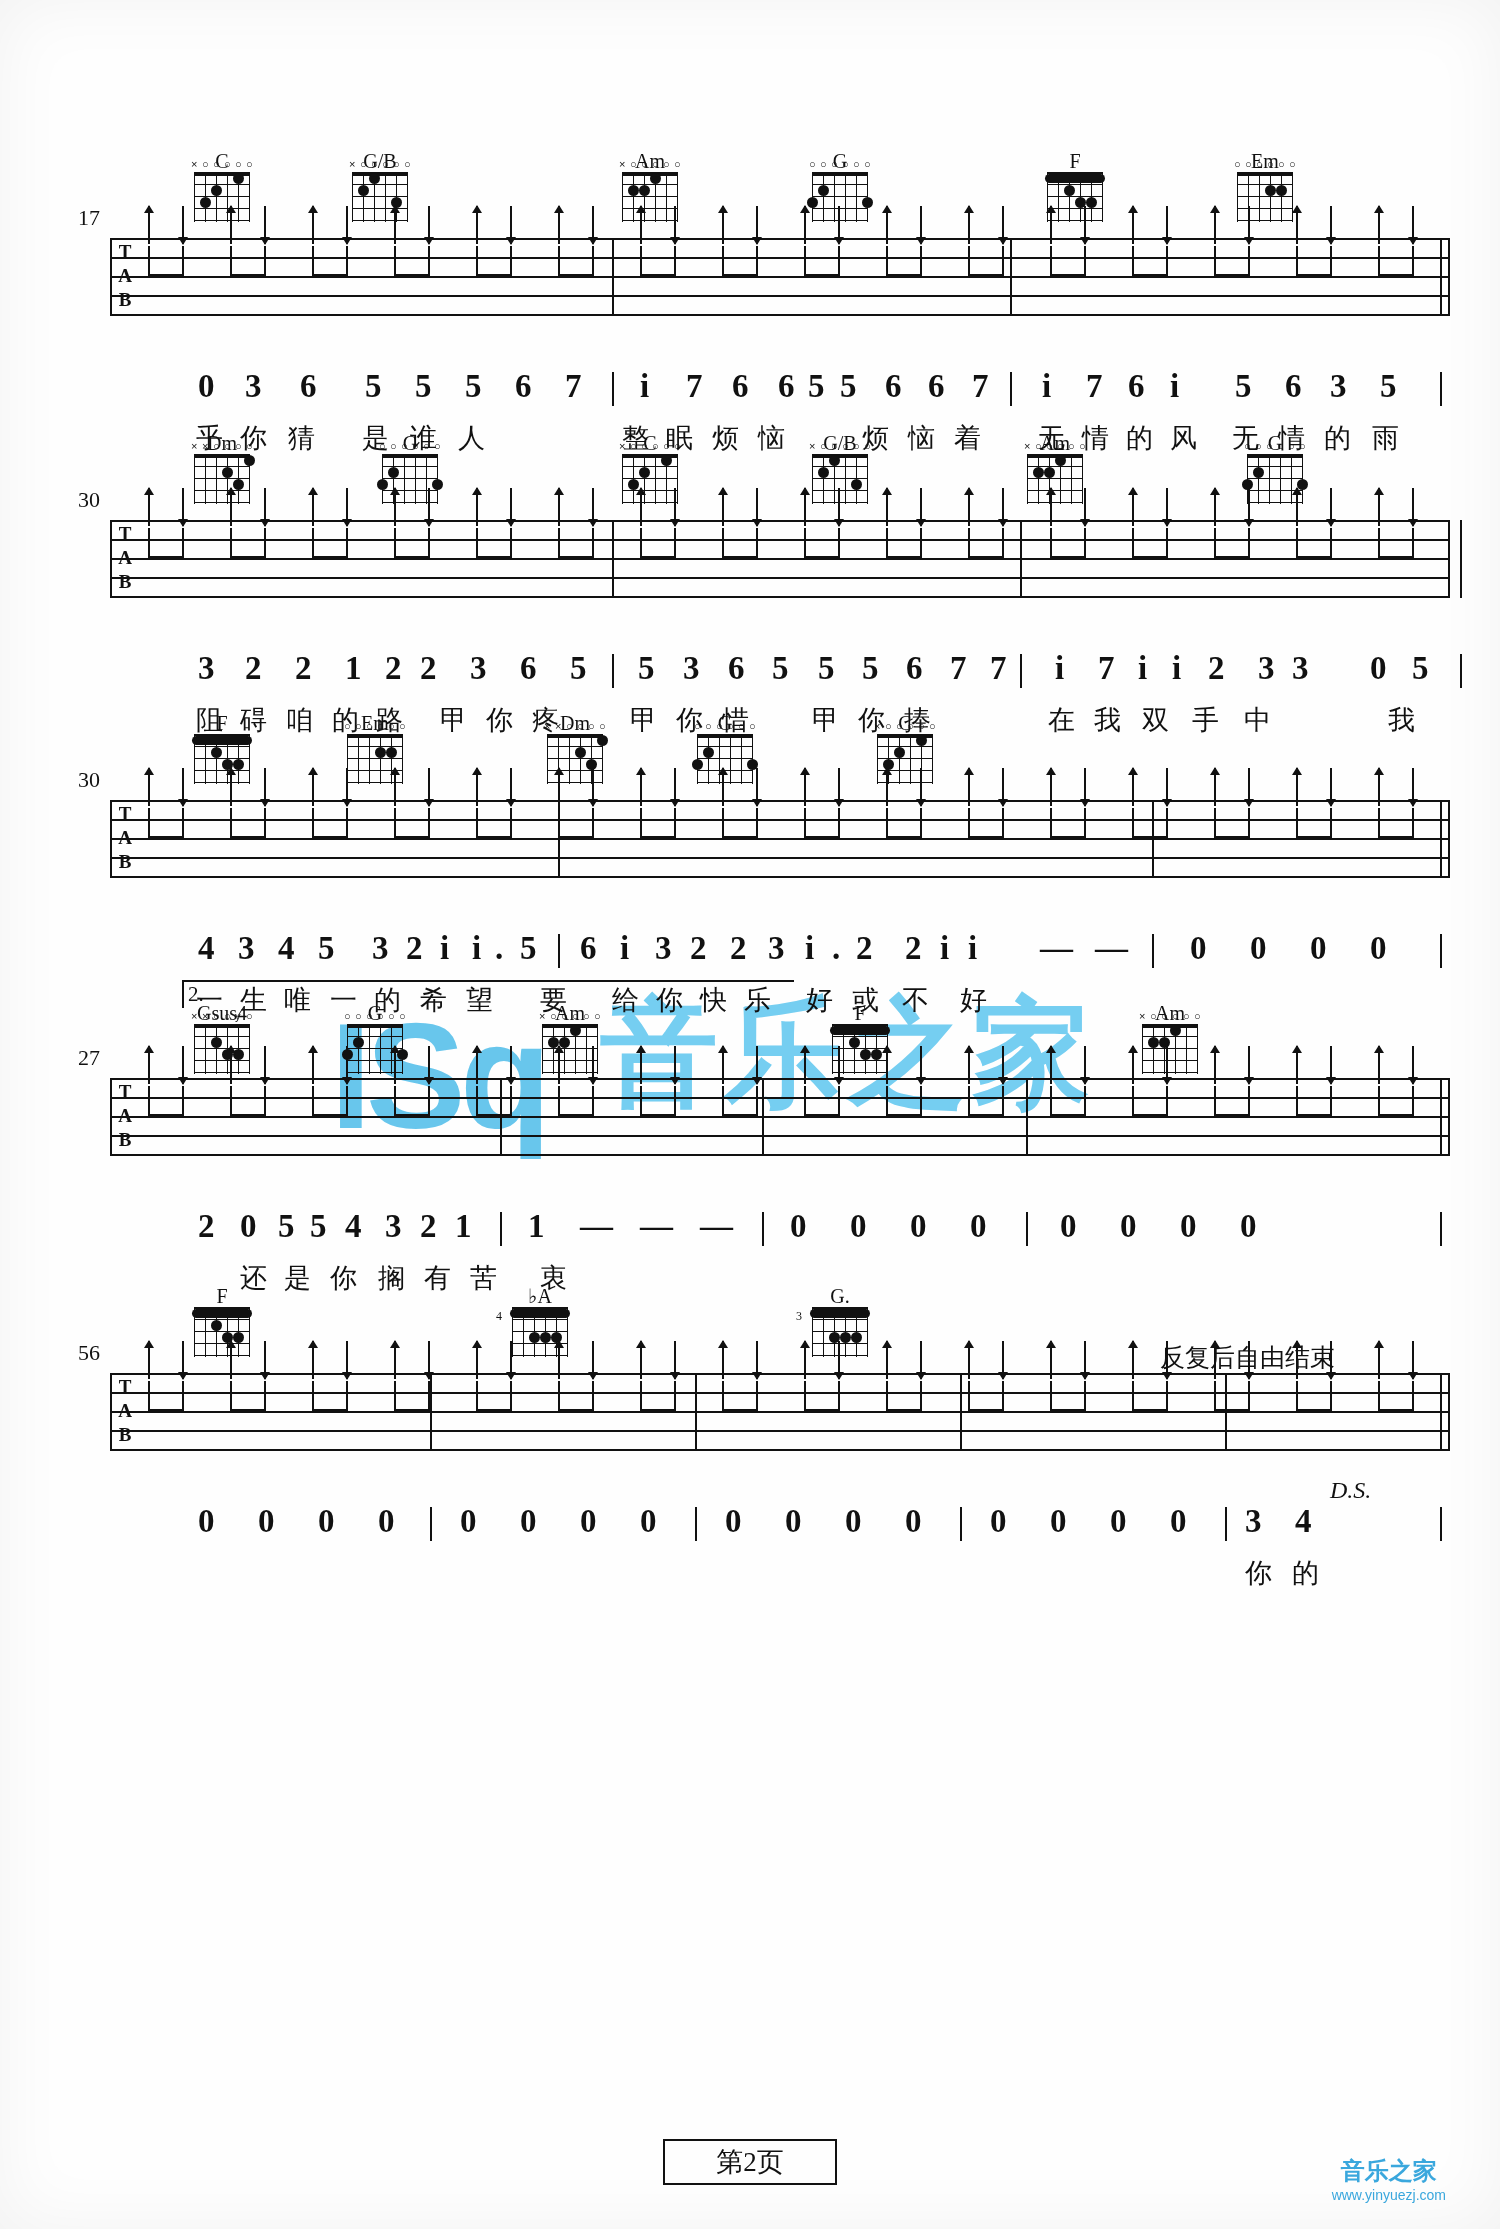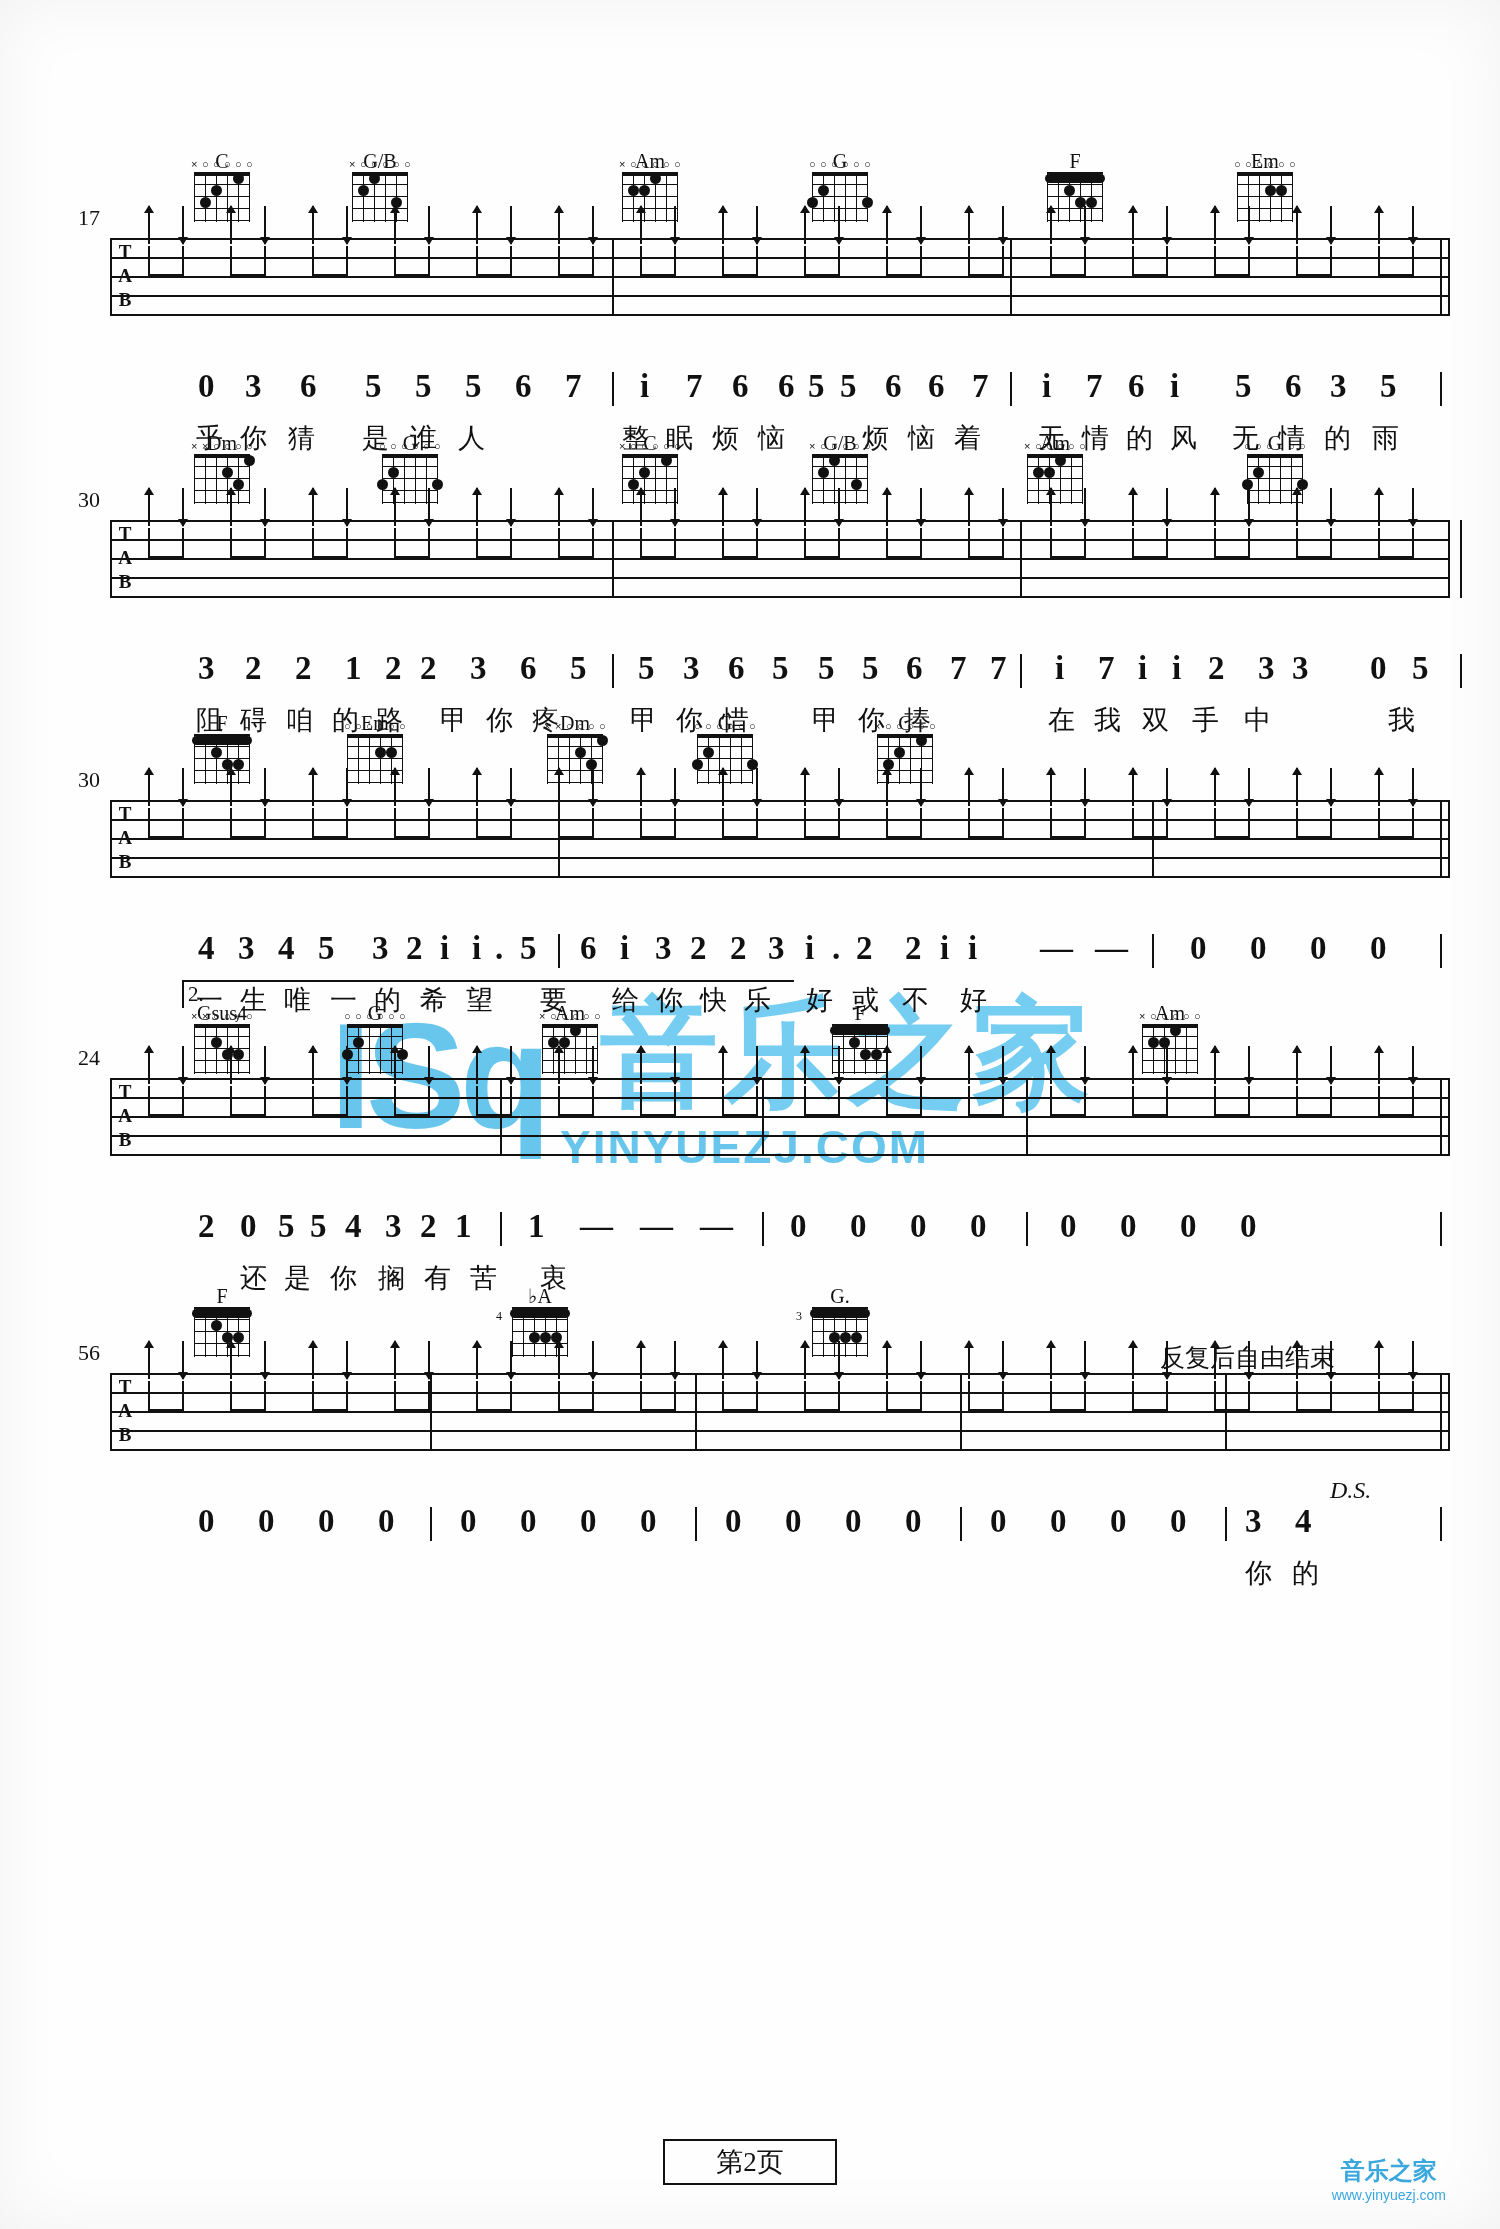--- a/index.html
+++ b/index.html
@@ -105,21 +105,20 @@
   .dsx{position:absolute;font-family:"Liberation Serif",serif;font-style:italic;font-size:24px;color:#111;}
 </style>
 </head>
 <body>
 
 <div class="page">
 
   <div class="wm">
     <div class="isq">ISq</div>
     <div class="big">音乐之家</div>
-    <div class="url">YINYUEZJ.COM</div>
   </div>
 
   <div class="wm-corner">
     <div class="t">音乐之家</div>
     <div class="u">www.yinyuezj.com</div>
   </div>
 
   <div id="systems-root">
       <div class="system" style="top: 150px; height: 300px;">
         <div class="meas-num" style="left: 78px; top: 55px;">17</div>
@@ -980,21 +979,21 @@
           <div class="ly" style="left: 546px;">你</div>
           <div class="ly" style="left: 590px;">快</div>
           <div class="ly" style="left: 634px;">乐</div>
           <div class="ly" style="left: 696px;">好</div>
           <div class="ly" style="left: 742px;">或</div>
           <div class="ly" style="left: 792px;">不</div>
           <div class="ly" style="left: 850px;">好</div>
         </div>
       </div>
       <div class="system" style="top: 990px; height: 300px;">
-        <div class="meas-num" style="left: 78px; top: 55px;">24</div>
+        <div class="meas-num" style="left: 78px; top: 55px;">27</div>
         <div class="repeat-bracket" style="left: 182px; top: -10px; width: 610px; height: 26px;"></div>
         <div class="note-text" style="left: 188px; top: -8px; font-size: 21px;">2.</div>
         <div class="chord" style="left: 191px; top: 12px;">
           <div class="name">Gsus4</div>
           <div class="grid">
             <div class="nut"></div>
             <div class="h" style="top: 12px;"></div>
             <div class="h" style="top: 24px;"></div>
             <div class="h" style="top: 36px;"></div>
             <div class="h" style="top: 48px;"></div>

